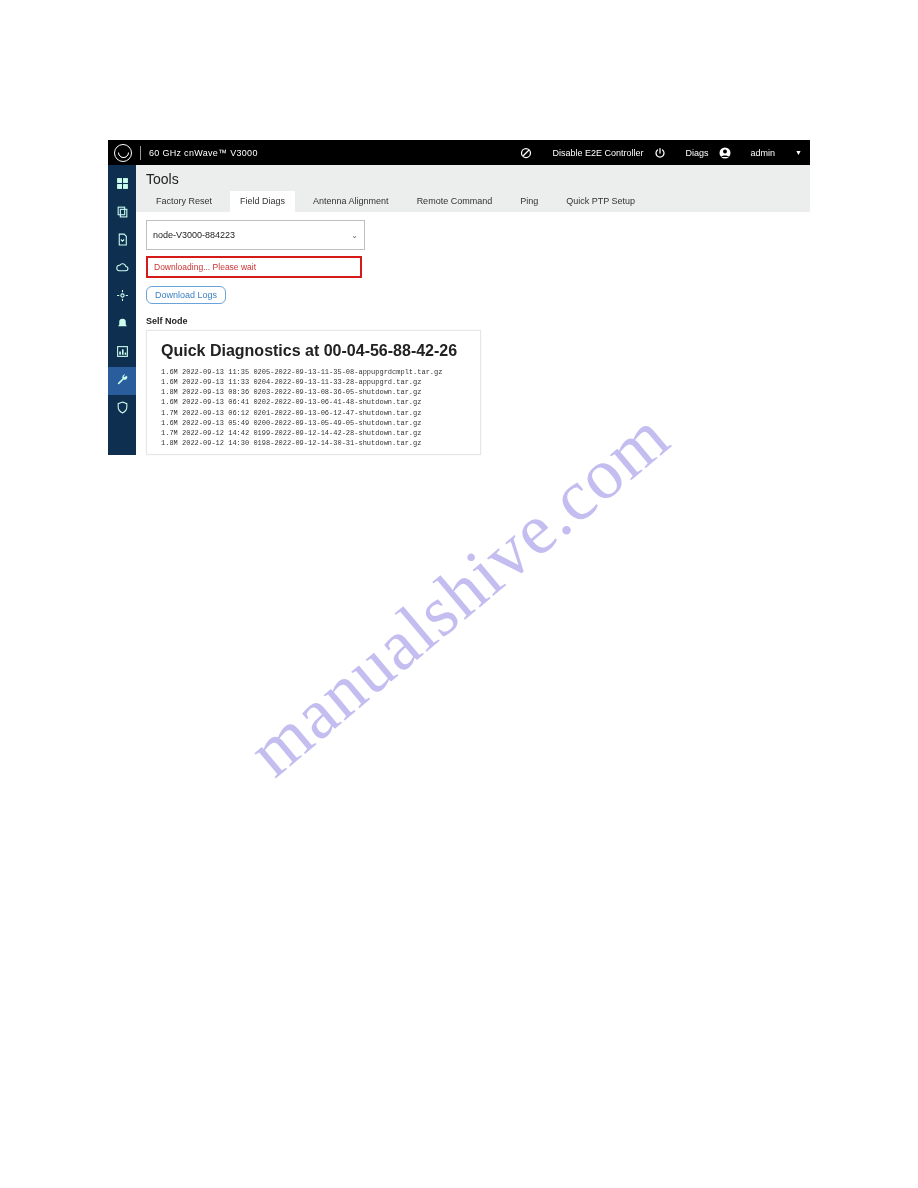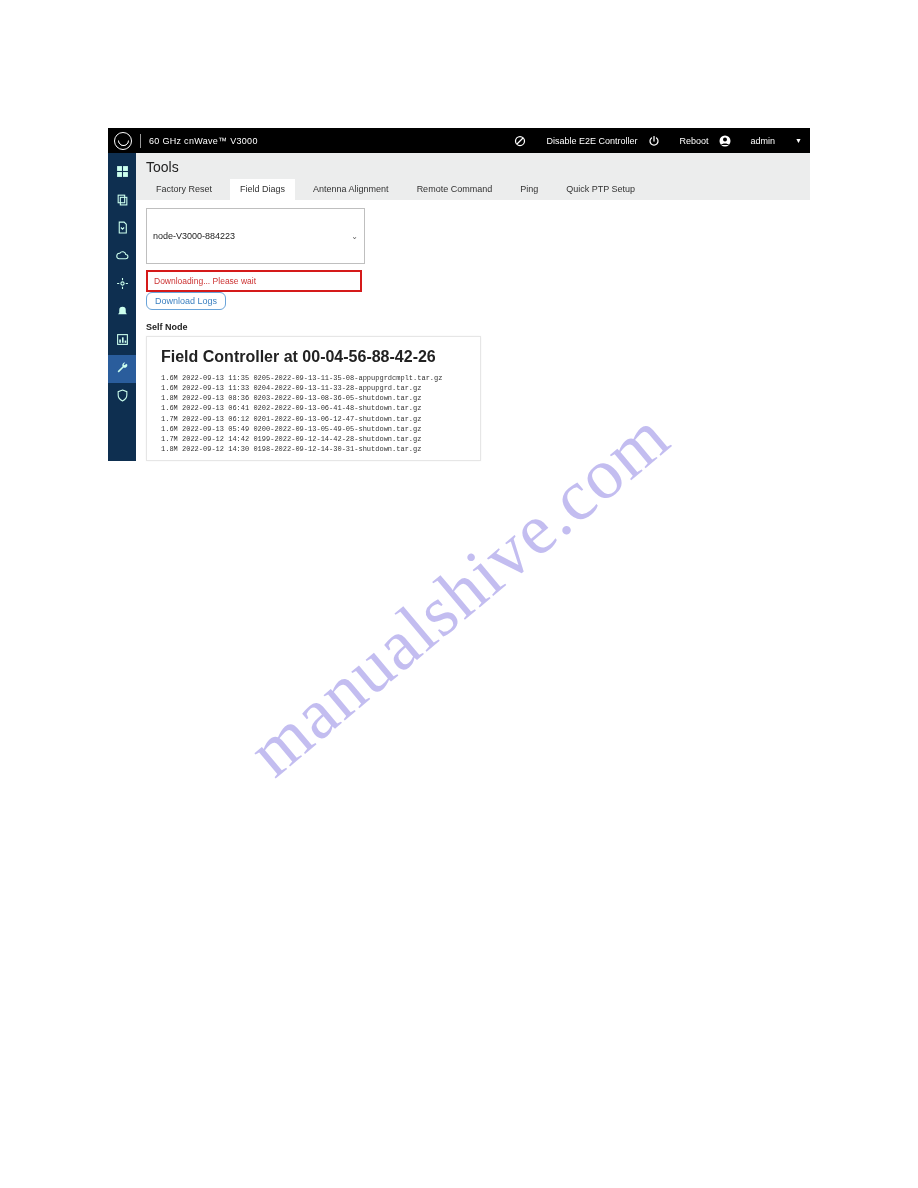--- a/index.html
+++ b/index.html
@@ -1,17 +1,17 @@
 <!DOCTYPE html>
 <html><head>
 <meta charset="utf-8">
 <style>
 html,body{margin:0;padding:0;background:#fff;font-family:Arial,Helvetica,sans-serif;width:918px}
 .page{position:relative;width:918px;height:1188px}
-.screenshot{position:absolute;left:108px;top:128px;width:702px;background:#ec4899}
+.screenshot{position:absolute;left:108px;top:140px;width:702px;background:#ec4899}
 .top-bar{height:25px;background:#000;color:#fff;display:flex;align-items:center;font-size:9px;position:relative}
 .logo-circle{width:16px;height:16px;border-radius:50%;border:1px solid #fff;margin-left:6px;display:flex;align-items:center;justify-content:center}
 .logo-circle::after{content:'';width:9px;height:9px;border:1px solid #fff;border-radius:50%;border-top-color:transparent;border-left-color:transparent;transform:rotate(45deg)}
 .sep{width:1px;height:14px;background:#999;margin:0 8px}
 .brand{letter-spacing:.3px}
 .top-right{position:absolute;right:8px;display:flex;align-items:center;gap:10px}
 .tr-item{display:flex;align-items:center;gap:20px;cursor:pointer}
 .icon-block{width:12px;height:12px;display:inline-flex;align-items:center;justify-content:center}
 .icon-block svg{width:12px;height:12px}
 .body-row{display:flex}
@@ -20,23 +20,23 @@
 .sb-item svg{width:13px;height:13px;fill:#cfe}
 .sb-active{background:#2a5d9c}
 .main{flex:1;background:#fff}
 .tools-header{background:#eceded;padding:6px 10px 0 10px}
 .tools-title{font-size:14px;color:#222;margin-bottom:4px}
 .tabs{display:flex;gap:8px;font-size:9px;color:#333}
 .tab{padding:5px 10px 6px 10px;cursor:pointer}
 .tab-active{background:#fff}
 .content{padding:8px 10px 0 10px;font-size:9px;color:#222}
 .lbl{font-weight:bold;font-size:9px;margin-bottom:4px;display:block}
-.select-box{width:205px;height:20px;border:1px solid #bfbfbf;display:flex;align-items:center;justify-content:space-between;padding:17px 6px;font-size:9px;color:#222;cursor:pointer;margin-bottom:6px;background:#fff}
+.select-box{width:205px;height:20px;border:1px solid #bfbfbf;display:flex;align-items:center;justify-content:space-between;padding:4px 6px;font-size:9px;color:#222;cursor:pointer;margin-bottom:6px;background:#fff}
 .chev{font-size:8px;color:#666}
-.status-box{width:200px;border:2px solid #d51a1a;padding:4px 6px;font-size:8.5px;color:#c33;background:#fff;margin-bottom:0}
+.status-box{width:200px;border:2px solid #d51a1a;padding:4px 6px;font-size:8.5px;color:#c33;background:#fff;margin-bottom:8px}
 .dl-btn{border:1px solid #6aa4d9;color:#3c80c0;background:#fff;padding:3px 8px;font-size:9px;cursor:pointer;border-radius:6px}
 .self-node{font-weight:bold;font-size:9px;margin:12px 0 4px 0}
 .diag-card{border:1px solid #e6e6e6;box-shadow:0 0 2px rgba(0,0,0,.05);padding:10px 14px 6px 14px;width:305px;background:#fff}
 .diag-title{font-size:16px;color:#222;margin:0 0 6px 0;font-weight:600;line-height:1.25}
 .diag-title .mac{font-family:inherit}
 .loglines{font-family:'Courier New',monospace;font-size:7px;color:#333;line-height:1.45;white-space:pre}
 .watermark{position:absolute;left:50%;top:50%;transform:translate(-50%,-50%) rotate(-40deg);font-size:72px;color:#7b6fe0;opacity:.45;font-family:Georgia,'Times New Roman',serif;pointer-events:none;letter-spacing:1px}
 </style>
 </head>
 <body>
@@ -58,21 +58,21 @@
           </span>
           <span>Disable E2E Controller</span>
         </div>
         <div class="tr-item">
           <span class="icon-block">
             <svg viewBox="0 0 24 24">
                 <path d="M12 3v9" stroke="#fff" stroke-width="2.5" fill="none" stroke-linecap="round"></path>
                 <path d="M7 6a8 8 0 1 0 10 0" stroke="#fff" stroke-width="2.5" fill="none" stroke-linecap="round"></path>
               </svg>
           </span>
-          <span>Reboot</span>
+          <span>Diags</span>
         </div>
         <div class="tr-item">
           <span class="icon-block">
             <svg viewBox="0 0 24 24">
                 <circle cx="12" cy="12" r="11" fill="#fff"></circle>
                 <circle cx="12" cy="9" r="4" fill="#000"></circle>
                 <path d="M4 20c2-4 14-4 16 0" fill="#000"></path>
               </svg>
           </span>
           <span>admin</span>
@@ -154,21 +154,21 @@
         <div class="content">
           <div class="select-box">
             <span>node-V3000-884223</span>
             <span class="chev">⌄</span>
           </div>
           <div class="status-box">Downloading... Please wait</div>
           <button class="dl-btn">Download Logs</button>
           <div class="self-node">Self Node</div>
           <div class="diag-card">
             <div class="diag-title">
-              <span>Field Controller at </span><span class="mac">00-04-56-88-42-26</span>
+              <span>Quick Diagnostics at </span><span class="mac">00-04-56-88-42-26</span>
             </div>
             <div class="loglines" id="loglines">1.6M 2022-09-13 11:35 0205-2022-09-13-11-35-08-appupgrdcmplt.tar.gz
 1.6M 2022-09-13 11:33 0204-2022-09-13-11-33-28-appupgrd.tar.gz
 1.8M 2022-09-13 08:36 0203-2022-09-13-08-36-05-shutdown.tar.gz
 1.6M 2022-09-13 06:41 0202-2022-09-13-06-41-48-shutdown.tar.gz
 1.7M 2022-09-13 06:12 0201-2022-09-13-06-12-47-shutdown.tar.gz
 1.6M 2022-09-13 05:49 0200-2022-09-13-05-49-05-shutdown.tar.gz
 1.7M 2022-09-12 14:42 0199-2022-09-12-14-42-28-shutdown.tar.gz
 1.8M 2022-09-12 14:30 0198-2022-09-12-14-30-31-shutdown.tar.gz</div>
           </div>

